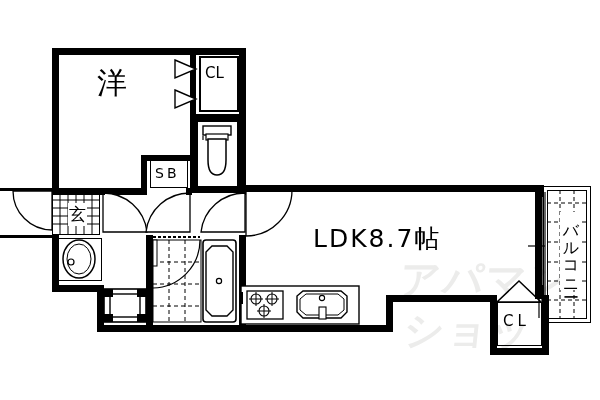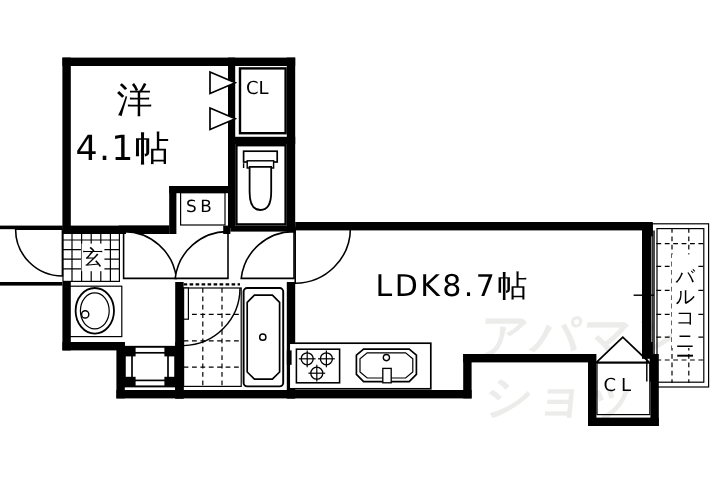--- a/index.html
+++ b/index.html
@@ -24,21 +24,20 @@
   <div class="wall" style="left:52px;top:48px;width:194px;height:7px;"></div>
   <div class="wall" style="left:52px;top:48px;width:7px;height:147px;"></div>
   <div class="wall" style="left:52px;top:188px;width:89px;height:7px;"></div>
   <div class="wall" style="left:239px;top:48px;width:7px;height:147px;"></div>
 
   <div class="wall" style="left:190px;top:48px;width:6px;height:72px;"></div>
   <div class="wall" style="left:190px;top:114px;width:6px;height:76px;"></div>
   <div class="wall" style="left:190px;top:114px;width:56px;height:6px;"></div>
 
   <div class="lbl" style="left:97px;top:63px;font-size:30px;">洋</div>
-  <div class="lbl" style="left:63px;top:104px;font-size:29px;letter-spacing:1px;">4.1帖</div>
 
   <div class="thin2" style="left:199px;top:56px;width:40px;height:56px;"></div>
   <div class="lbl" style="left:205px;top:64px;font-size:15px;line-height:19px;width:18px;">CL</div>
 
   <svg width="600" height="400">
     <polygon points="175,60 196,69 175,78" fill="#fff" stroke="#000" stroke-width="1.4"></polygon>
     <polygon points="175,90 196,99 175,108" fill="#fff" stroke="#000" stroke-width="1.4"></polygon>
   </svg>
 
   <div class="thin2" style="left:196px;top:120px;width:43px;height:68px;"></div>

